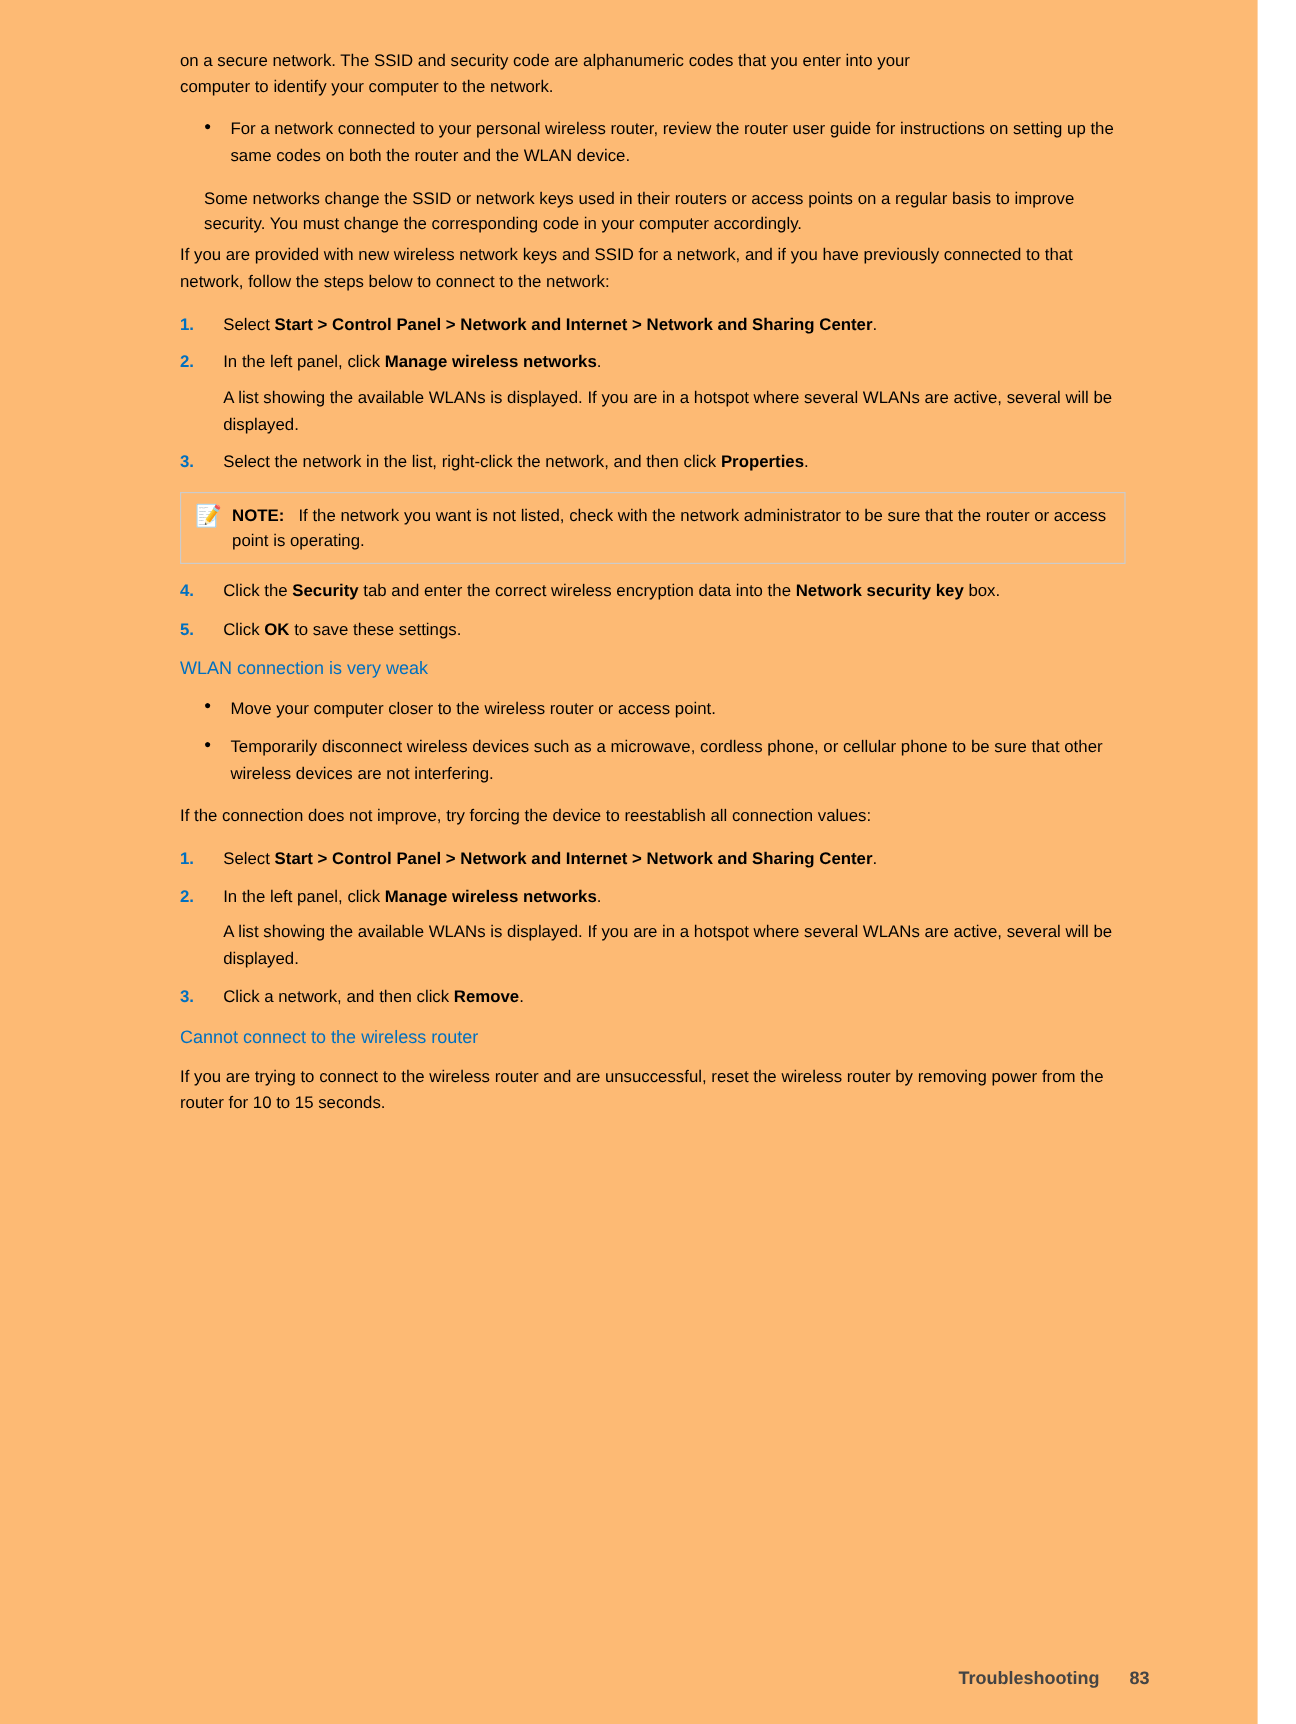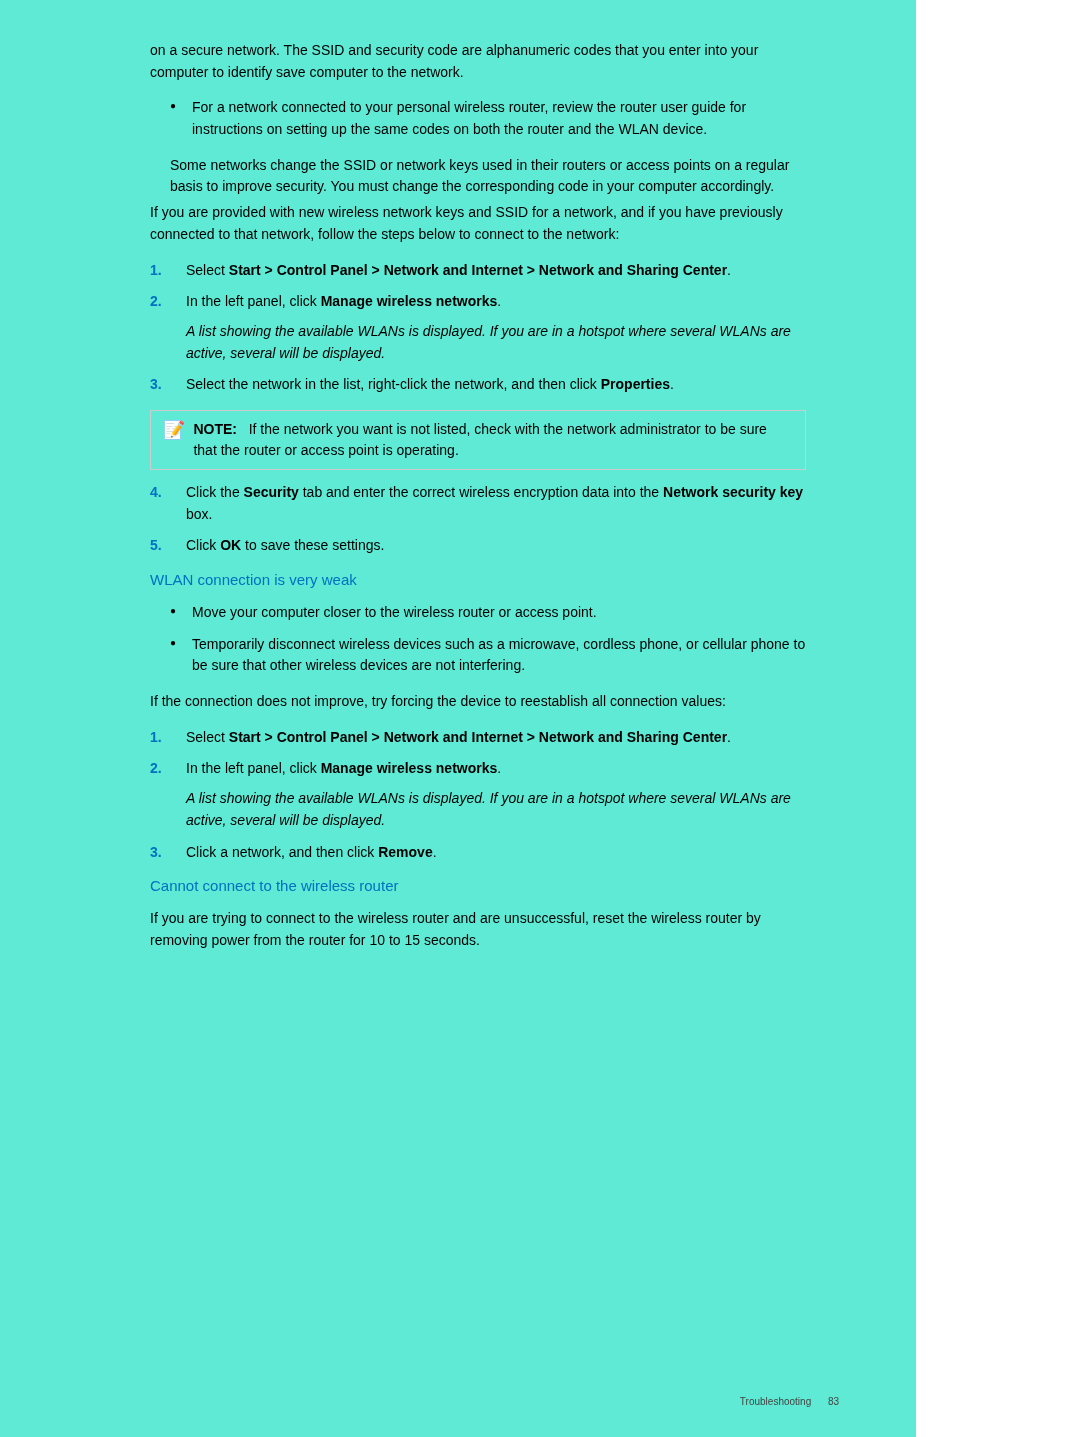--- a/index.html
+++ b/index.html
@@ -11,23 +11,23 @@
     body {
       background: #ffffff;
       font-family: Arial, Helvetica, sans-serif;
       font-size: 14px;
       color: #000000;
       width: 1080px;
       min-height: 1437px;
     }
 
     .page {
-      width: 916px;
+      width: 1048px;
       min-height: 1437px;
-      background: #5eead4;
+      background: #fdba74;
       padding: 40px 90px 60px 90px;
       position: relative;
     }
 
     .content-area {
       margin-left: 60px;
       margin-right: 20px;
     }
 
     .intro-text {
@@ -80,21 +80,20 @@
       padding-right: 6px;
     }
 
     .numbered-list li .text {
       flex: 1;
     }
 
     .numbered-list li .text .indent {
       margin-top: 8px;
       line-height: 1.55;
-      font-style: italic;
     }
 
     bold, b, .bold {
       font-weight: bold;
     }
 
     .note-box {
       border: 1px solid #cccccc;
       padding: 8px 12px;
       margin: 12px 0 12px 0;
@@ -118,39 +117,40 @@
     .section-heading {
       color: #0070c0;
       font-size: 15px;
       font-weight: normal;
       margin-bottom: 14px;
     }
 
     .footer {
       position: absolute;
       bottom: 30px;
-      right: 77px;
-      font-size: 10px;
+      right: 90px;
+      font-size: 15px;
       color: #444444;
+      font-weight: bold;
     }
 
     .page-number {
       color: #444444;
     }
   </style>
 </head>
 <body>
 
 <div class="page">
 
   <div class="content-area">
 
     <p class="intro-text">
       <span>on a secure network. The SSID and security code are alphanumeric codes that you enter into your</span><br>
-      <span>computer to identify save computer to the network.</span>
+      <span>computer to identify your computer to the network.</span>
     </p>
 
     <ul class="bullet-list">
       <li>
         <span>For a network connected to your personal wireless router, review the router user guide for instructions on setting up the same codes on both the router and the WLAN device.</span>
       </li>
     </ul>
 
     <p class="indented-text">Some networks change the SSID or network keys used in their routers or access points on a regular basis to improve security. You must change the corresponding code in your computer accordingly.</p>
 

